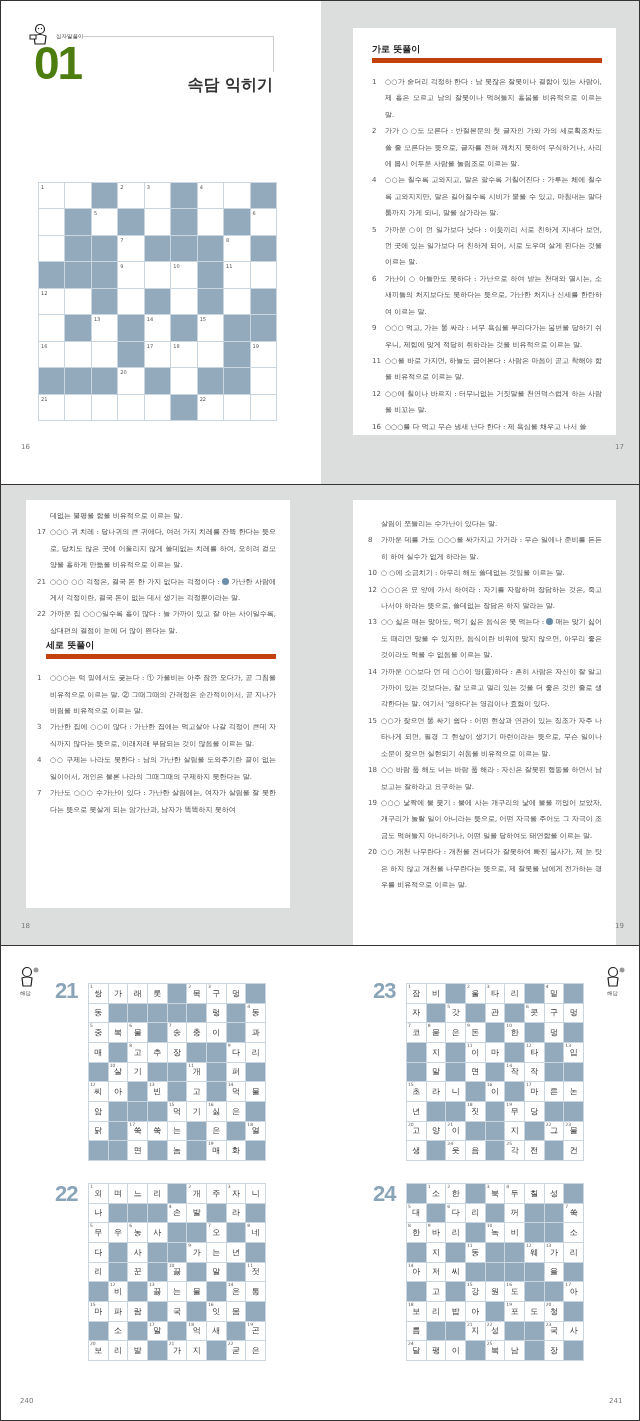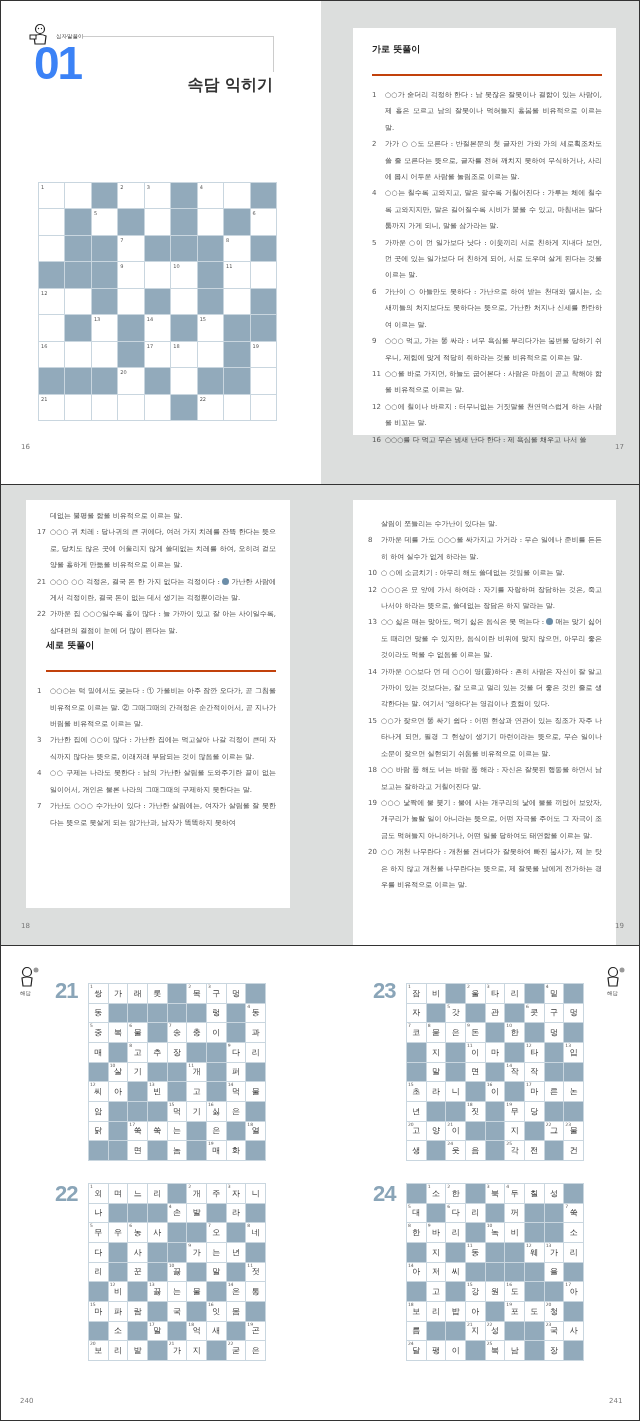--- a/index.html
+++ b/index.html
@@ -8,36 +8,36 @@
   .panel { position: absolute; left: 0; width: 640px; border: 1px solid #333; overflow: hidden; }
   #p1 { top: 0; height: 485px; }
   #p2 { top: 484px; height: 462px; background: #dcdedd; }
   #p3 { top: 945px; height: 476px; background: #fff; }
   .gray-half { position: absolute; left: 320px; top: 0; width: 320px; height: 100%; background: #dcdedd; }
   .whitebox { position: absolute; background: #fff; }
   .pageno { position: absolute; font-size: 7px; color: #777; }
 
   .mascot { position: absolute; width: 22px; height: 24px; }
   .chap-label { position: absolute; left: 55px; top: 32px; font-size: 5.5px; color: #444; }
-  .chap-num { position: absolute; left: 33px; top: 40px; font-family: "Liberation Sans", sans-serif; font-weight: bold; font-size: 46px; line-height: 44px; color: #3b82f6; letter-spacing: -2px; }
+  .chap-num { position: absolute; left: 33px; top: 40px; font-family: "Liberation Sans", sans-serif; font-weight: bold; font-size: 46px; line-height: 44px; color: #4d7c0f; letter-spacing: -2px; }
   .chap-line-h { position: absolute; left: 82px; top: 35px; width: 190px; height: 1px; background: #ccc; }
   .chap-line-v { position: absolute; left: 272px; top: 35px; width: 1px; height: 36px; background: #ccc; }
   .chap-title { position: absolute; right: 366px; top: 74px; font-size: 16px; font-weight: bold; color: #333; }
 
   .grid { position: absolute; display: grid; grid-template-columns: repeat(9, 1fr); grid-template-rows: repeat(9, 1fr); background: #c9d6df; gap: 1px; border: 1px solid #c9d6df; }
   .cell { position: relative; background: #fff; display: flex; align-items: center; justify-content: center; font-family: "DejaVu Serif", serif; color: #333; }
   .cell.b { background: #92aabb; }
   .cell .n { position: absolute; left: 1px; top: 0; font-family: "DejaVu Sans", sans-serif; font-size: 4.5px; color: #555; line-height: 6px; }
   #puzzle { left: 37px; top: 181px; width: 239px; height: 239px; }
   #puzzle .cell .n { font-size: 5px; left: 2px; top: 1px; }
   .ans { width: 178px; height: 178px; }
   .ans .cell { font-size: 8px; }
   .ans-num { position: absolute; font-family: "Liberation Sans", sans-serif; font-weight: bold; font-size: 22px; color: #8aa5b8; letter-spacing: -1px; }
 
-  .section-h { font-size: 9px; font-weight: bold; color: #222; padding-bottom: 18px; border-bottom: 2px solid #c2410c; margin-bottom: 11px; }
+  .section-h { font-size: 9px; font-weight: bold; color: #222; padding-bottom: 2px; border-bottom: 5px solid #c2410c; margin-bottom: 11px; }
   .clues { font-family: "DejaVu Serif", serif; font-size: 7px; line-height: 16.4px; color: #444; }
   .clue { display: flex; }
   .clue .num { width: 13px; flex: none; font-family: "DejaVu Sans", sans-serif; font-size: 7px; color: #555; }
   .clue .txt { flex: 1; text-align: justify; }
   .cont { padding-left: 13px; }
   .dot { display: inline-block; width: 7px; height: 7px; border-radius: 50%; background: #6c8da8; vertical-align: -1px; }
   .hl { font-size: 5.5px; color: #555; position: absolute; }
 </style>
 </head>
 <body>
@@ -296,21 +296,21 @@
           <div class="clue">
             <span class="num">14</span>
             <span class="txt">가까운 ○○보다 먼 데 ○○이 영(靈)하다 : 흔히 사람은 자신이 잘 알고 가까이 있는 것보다는, 잘 모르고 멀리 있는 것을 더 좋은 것인 줄로 생각한다는 말. 여기서 '영하다'는 영검이나 효험이 있다.</span>
           </div>
           <div class="clue">
             <span class="num">15</span>
             <span class="txt">○○가 잦으면 똥 싸기 쉽다 : 어떤 현상과 연관이 있는 징조가 자주 나타나게 되면, 필경 그 현상이 생기기 마련이라는 뜻으로, 무슨 일이나 소문이 잦으면 실현되기 쉬움을 비유적으로 이르는 말.</span>
           </div>
           <div class="clue">
             <span class="num">18</span>
-            <span class="txt">○○ 바람 풍 해도 너는 바람 풍 해라 : 자신은 잘못된 행동을 하면서 남보고는 잘하라고 거칠어진다 말.</span>
+            <span class="txt">○○ 바람 풍 해도 너는 바람 풍 해라 : 자신은 잘못된 행동을 하면서 남보고는 잘하라고 요구하는 말.</span>
           </div>
           <div class="clue">
             <span class="num">19</span>
             <span class="txt">○○○ 낯짝에 물 붓기 : 물에 사는 개구리의 낯에 물을 끼얹어 보았자, 개구리가 놀랄 일이 아니라는 뜻으로, 어떤 자극을 주어도 그 자극이 조금도 먹혀들지 아니하거나, 어떤 일을 당하여도 태연함을 이르는 말.</span>
           </div>
           <div class="clue">
             <span class="num">20</span>
             <span class="txt">○○ 개천 나무란다 : 개천을 건너다가 잘못하여 빠진 봉사가, 제 눈 탓은 하지 않고 개천을 나무란다는 뜻으로, 제 잘못을 남에게 전가하는 경우를 비유적으로 이르는 말.</span>
           </div>
         </div>

